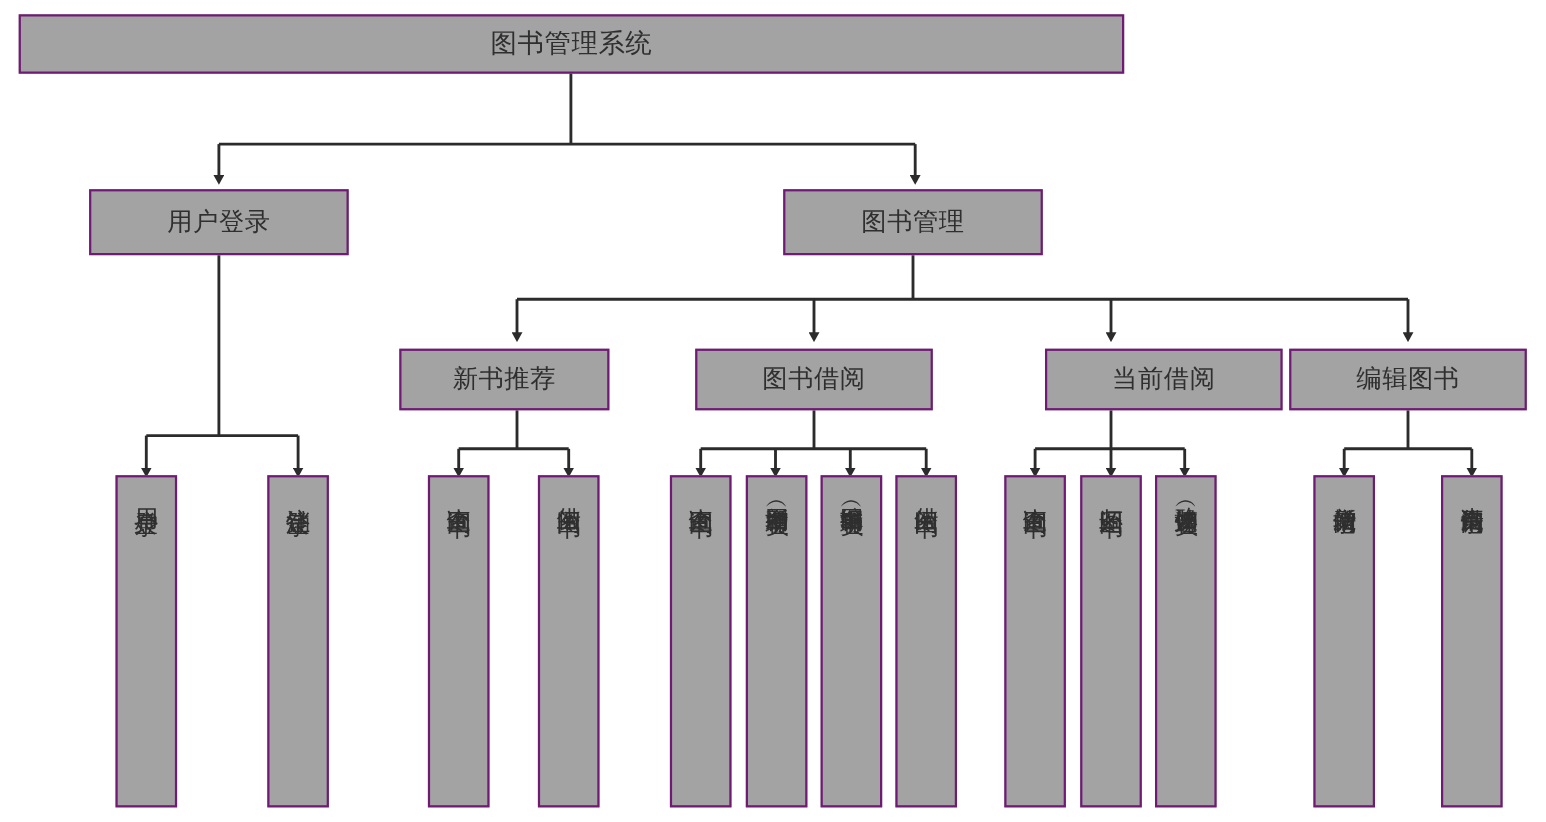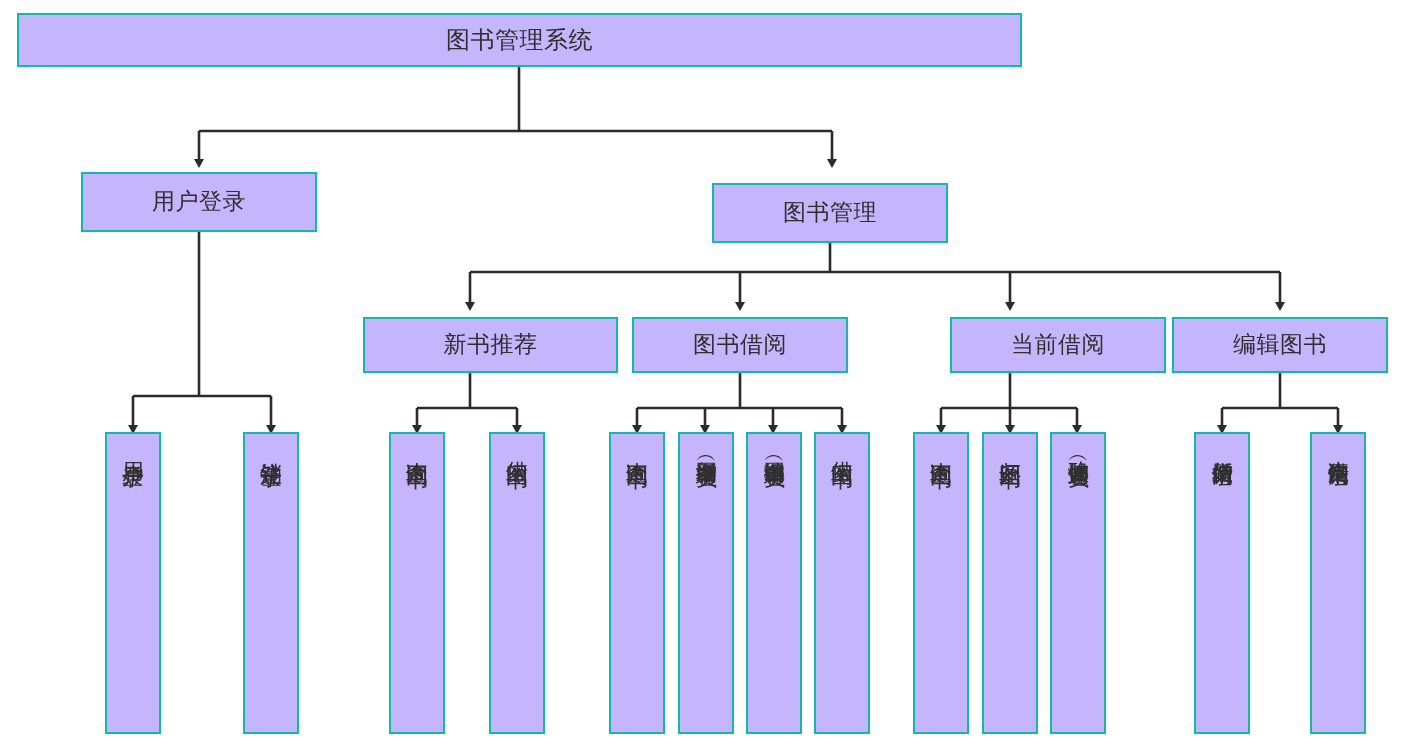--- a/index.html
+++ b/index.html
@@ -21,22 +21,22 @@
     position: absolute;
     left: 0;
     top: 0;
     width: 1405px;
     height: 747px;
     pointer-events: none;
   }
   .node {
     position: absolute;
     box-sizing: border-box;
-    background: #c4b5fd;
-    border: 2px solid #14b8a6;
+    background: #a3a3a3;
+    border: 2px solid #701a75;
     display: flex;
     align-items: center;
     justify-content: center;
     color: #2f2f2f;
     font-family: Liberation Serif, serif;
   }
   .node .label {
     display: block;
     text-align: center;
     line-height: 1.18;
@@ -133,25 +133,25 @@
   </svg>
 
   <div class="node root horiz" style="left:17px; top:13px; width:1005px; height:54px;">
     <span class="label">图书管理系统</span>
   </div>
 
   <div class="node horiz" style="left:81px; top:172px; width:236px; height:60px;">
     <span class="label">用户登录</span>
   </div>
 
-  <div class="node horiz" style="left:712px; top:183px; width:236px; height:60px;">
+  <div class="node horiz" style="left:712px; top:172px; width:236px; height:60px;">
     <span class="label">图书管理</span>
   </div>
 
-  <div class="node horiz" style="left:363px; top:317px; width:255px; height:56px;justify-content:center;">
+  <div class="node horiz" style="left:363px; top:317px; width:191px; height:56px;justify-content:center;">
     <span class="label">新书推荐</span>
   </div>
 
   <div class="node horiz" style="left:632px; top:317px; width:216px; height:56px;">
     <span class="label">图书借阅</span>
   </div>
 
   <div class="node horiz" style="left:902px; top:317px; width:216px; height:56px;margin-left:48px;">
     <span class="label">当前借阅</span>
   </div>

